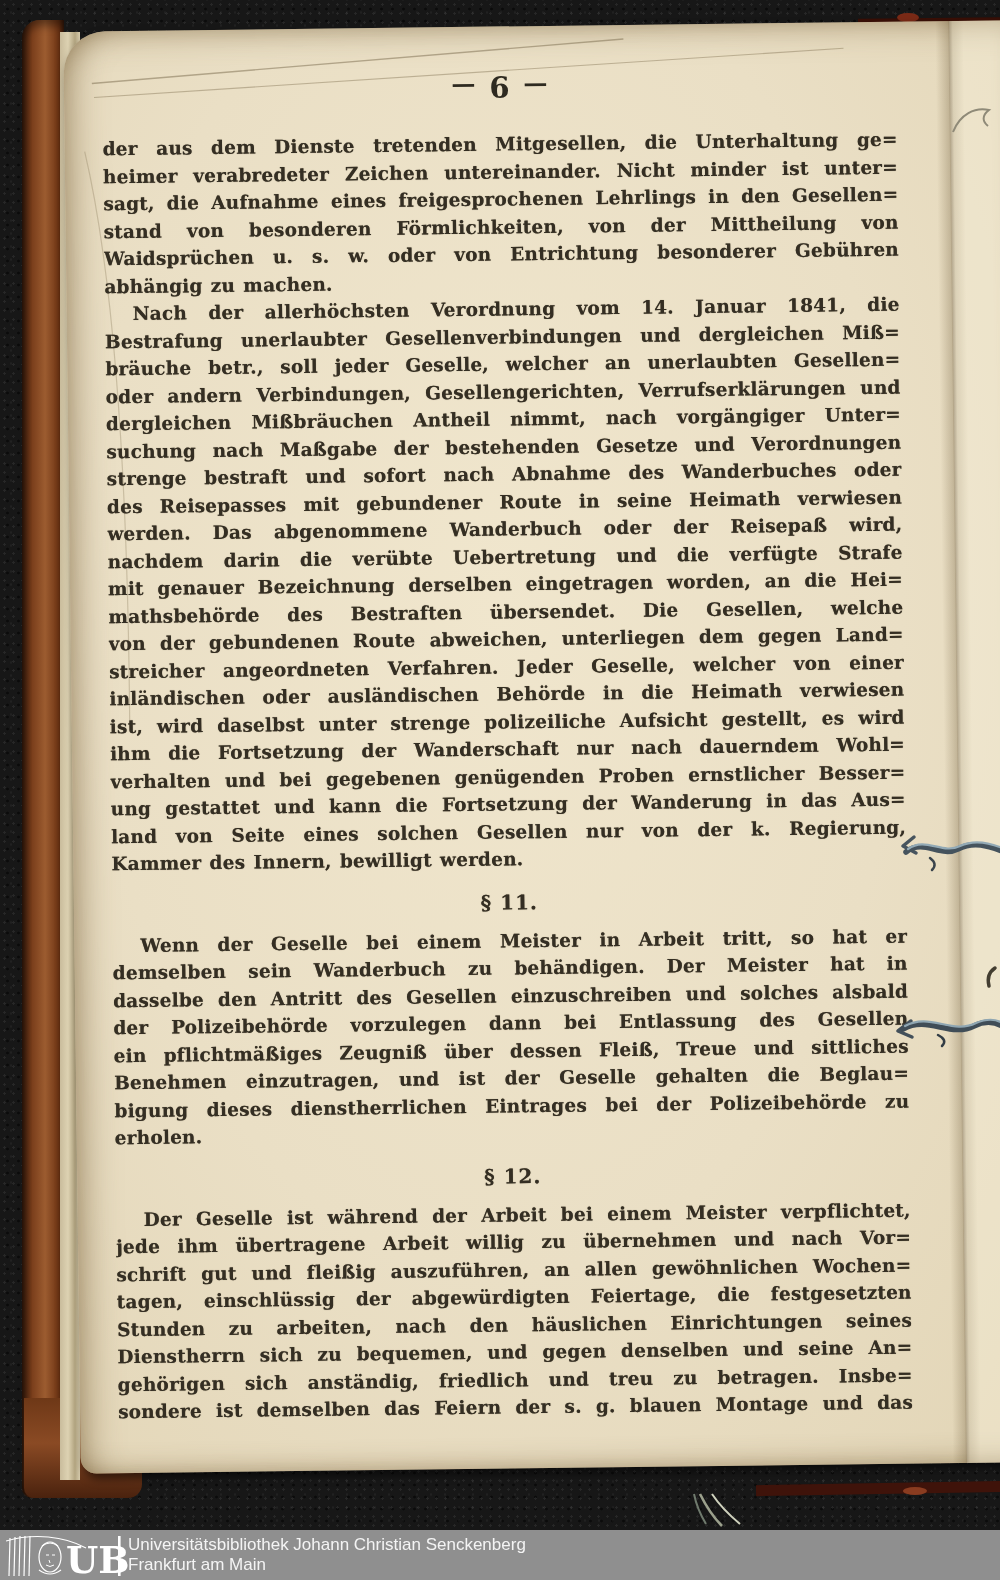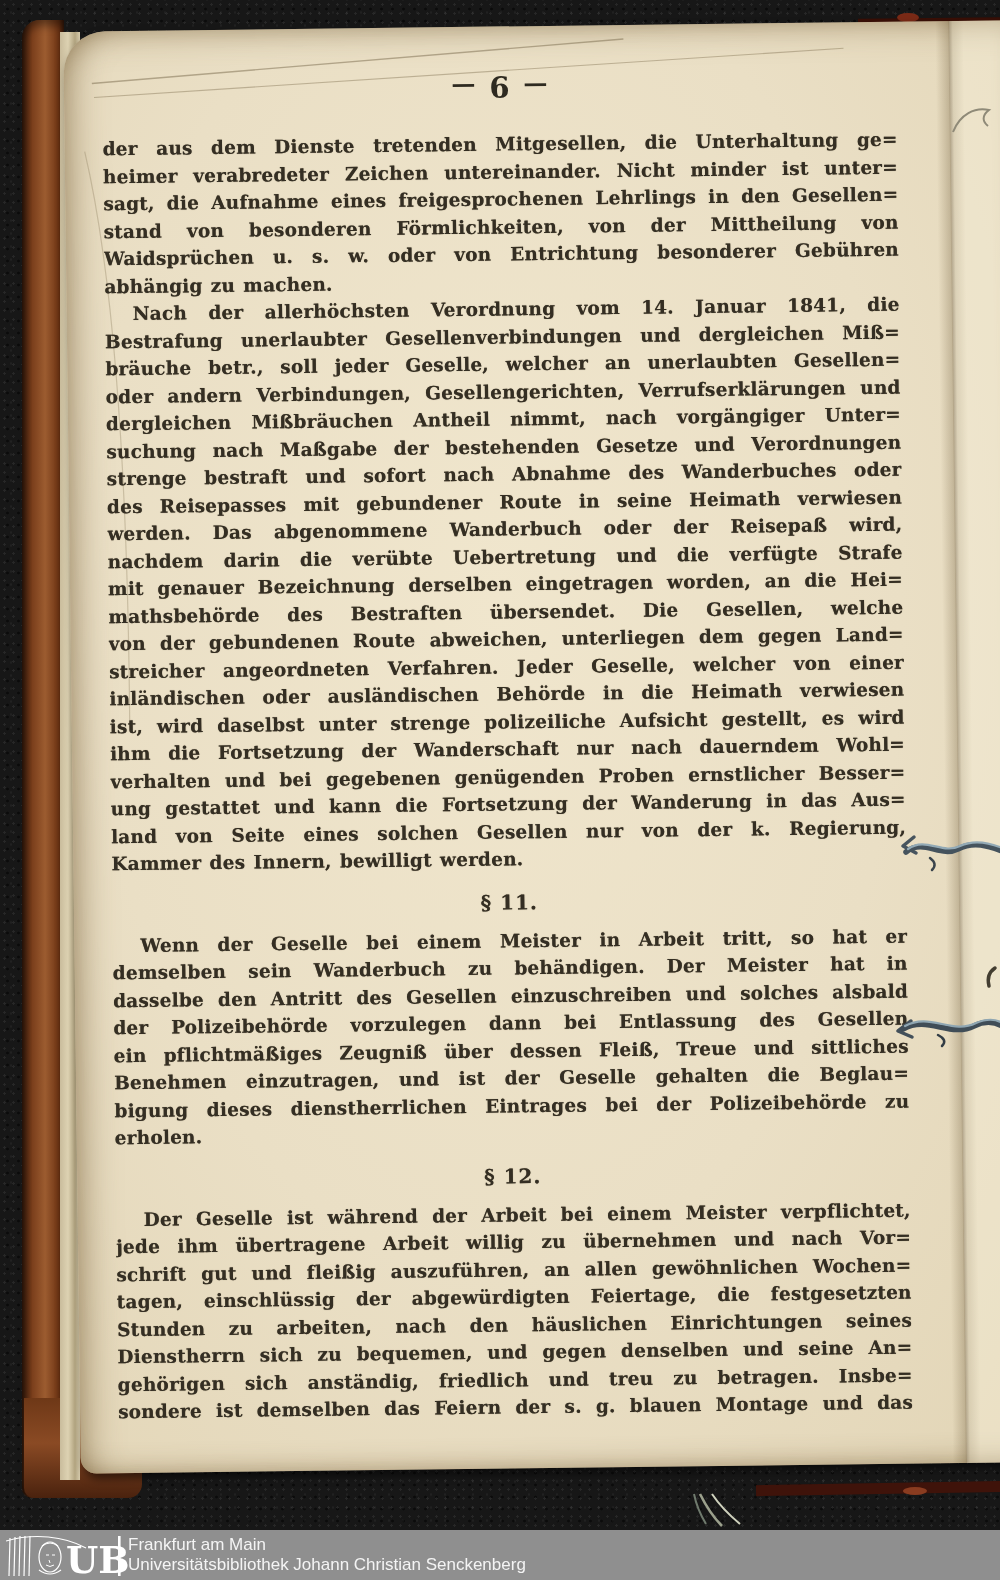--- a/index.html
+++ b/index.html
@@ -183,18 +183,18 @@
           <ellipse cx="44" cy="25" rx="11" ry="15"></ellipse>
           <path d="M 36 14 q 8 -6 16 0"></path>
           <path d="M 40 23 h 3 M 46 23 h 3 M 43 28 l 1 3 M 40 33 q 4 3 8 0" stroke-width="1"></path>
           <path d="M 33 38 q 11 8 22 0"></path>
         </g>
         <rect x="112" y="4" width="2.6" height="40" fill="#ffffff" stroke="none"></rect>
       </g>
       <text x="60" y="41" font-family="DejaVu Serif, serif" font-size="37" font-weight="bold" fill="#ffffff">UB</text>
     </svg>
     <div class="footer-text">
+      <div>Universitätsbibliothek Johann Christian Senckenberg</div>
       <div>Frankfurt am Main</div>
-      <div>Universitätsbibliothek Johann Christian Senckenberg</div>
     </div>
   </div>
 
 </div>
 
 </body></html>

